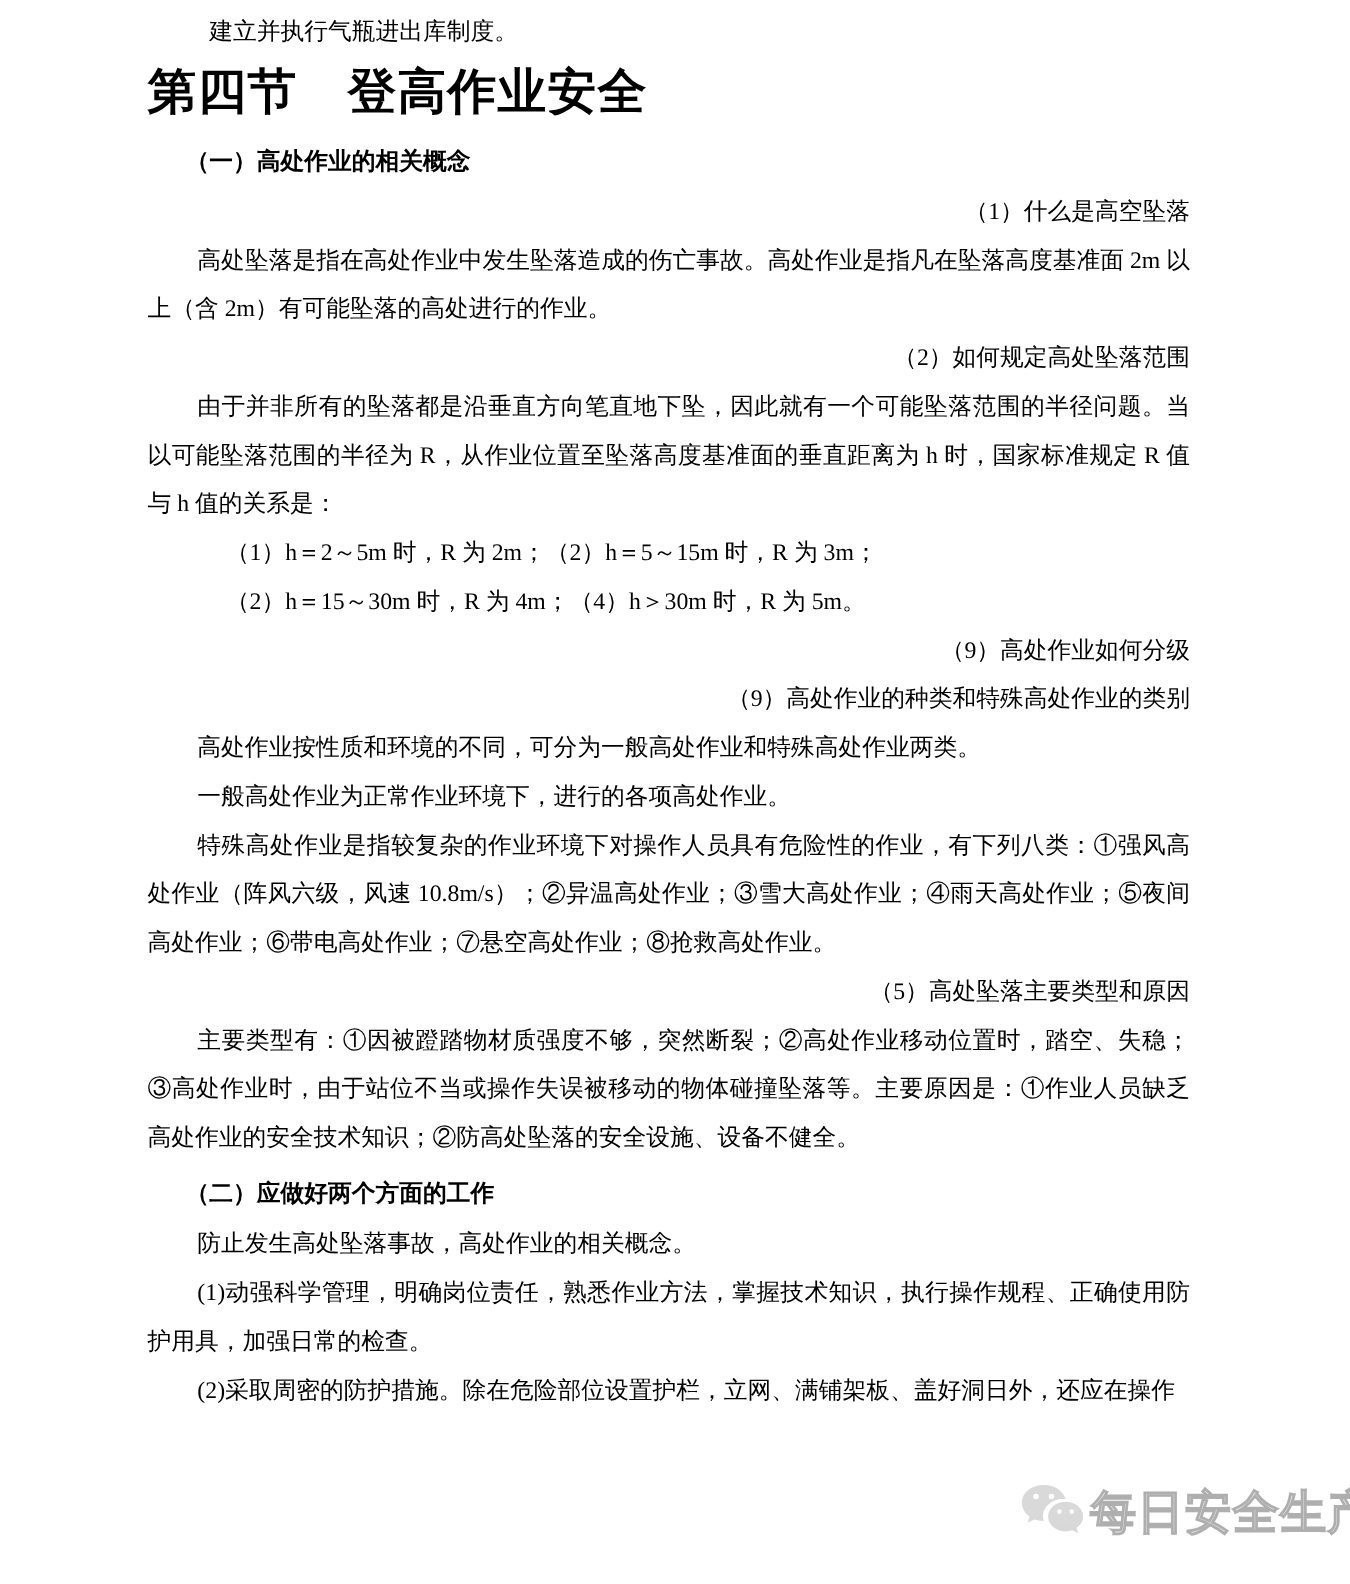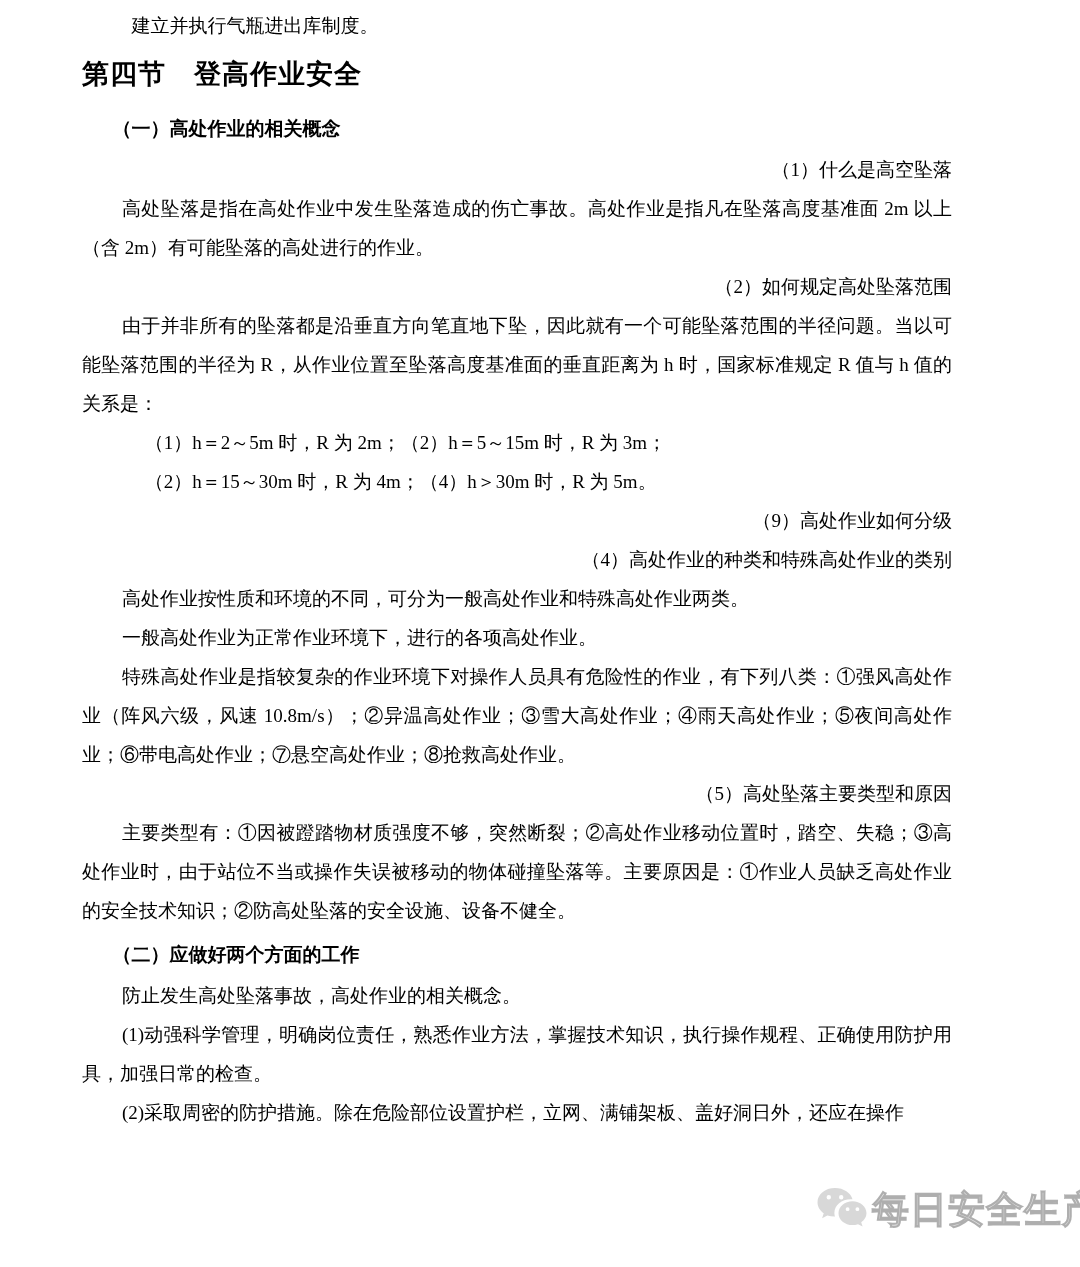--- a/index.html
+++ b/index.html
@@ -3,35 +3,35 @@
 <meta charset="utf-8">
 <style>
   html, body { margin: 0; padding: 0; background: #ffffff; }
   .page {
     position: relative;
     width: 1080px;
     height: 1267px;
     background: #ffffff;
     overflow: hidden;
     box-sizing: border-box;
-    padding: 6px 128px 0 82px;
+    padding: 6px 128px 0 118px;
     color: #000000;
     font-family: "Liberation Serif", "DejaVu Serif", serif;
     font-size: 19px;
     line-height: 39px;
   }
   .intro-line {
     margin: 0;
     text-indent: 2.6em;
   }
   .section-heading {
     margin: 6px 0 14px 0;
     font-family: "Liberation Sans", "DejaVu Sans", sans-serif;
     font-weight: 700;
-    font-size: 27px;
+    font-size: 39px;
     line-height: 46px;
     letter-spacing: 1px;
   }
   .blk {
     margin: 0;
     text-align: justify;
   }
   .blk.sub {
     font-family: Liberation Mono, monospace;
     font-weight: 700;
@@ -74,21 +74,21 @@
 
   <div id="doc-body">
       <p class="blk sub">（一）高处作业的相关概念</p>
       <p class="blk item">（1）什么是高空坠落</p>
       <p class="blk para">高处坠落是指在高处作业中发生坠落造成的伤亡事故。高处作业是指凡在坠落高度基准面 2m 以上（含 2m）有可能坠落的高处进行的作业。</p>
       <p class="blk item">（2）如何规定高处坠落范围</p>
       <p class="blk para">由于并非所有的坠落都是沿垂直方向笔直地下坠，因此就有一个可能坠落范围的半径问题。当以可能坠落范围的半径为 R，从作业位置至坠落高度基准面的垂直距离为 h 时，国家标准规定 R 值与 h 值的关系是：</p>
       <p class="blk deep">（1）h＝2～5m 时，R 为 2m；（2）h＝5～15m 时，R 为 3m；</p>
       <p class="blk deep">（2）h＝15～30m 时，R 为 4m；（4）h＞30m 时，R 为 5m。</p>
       <p class="blk item">（9）高处作业如何分级</p>
-      <p class="blk item">（4）高处作业的种类和特殊高处作业的类别</p>
+      <p class="blk item">（9）高处作业的种类和特殊高处作业的类别</p>
       <p class="blk para">高处作业按性质和环境的不同，可分为一般高处作业和特殊高处作业两类。</p>
       <p class="blk para">一般高处作业为正常作业环境下，进行的各项高处作业。</p>
       <p class="blk para">特殊高处作业是指较复杂的作业环境下对操作人员具有危险性的作业，有下列八类：①强风高处作业（阵风六级，风速 10.8m/s）；②异温高处作业；③雪大高处作业；④雨天高处作业；⑤夜间高处作业；⑥带电高处作业；⑦悬空高处作业；⑧抢救高处作业。</p>
       <p class="blk item">（5）高处坠落主要类型和原因</p>
       <p class="blk para">主要类型有：①因被蹬踏物材质强度不够，突然断裂；②高处作业移动位置时，踏空、失稳；③高处作业时，由于站位不当或操作失误被移动的物体碰撞坠落等。主要原因是：①作业人员缺乏高处作业的安全技术知识；②防高处坠落的安全设施、设备不健全。</p>
       <p class="blk sub">（二）应做好两个方面的工作</p>
       <p class="blk para">防止发生高处坠落事故，高处作业的相关概念。</p>
       <p class="blk para">(1)动强科学管理，明确岗位责任，熟悉作业方法，掌握技术知识，执行操作规程、正确使用防护用具，加强日常的检查。</p>
       <p class="blk para">(2)采取周密的防护措施。除在危险部位设置护栏，立网、满铺架板、盖好洞日外，还应在操作</p>
     </div>

